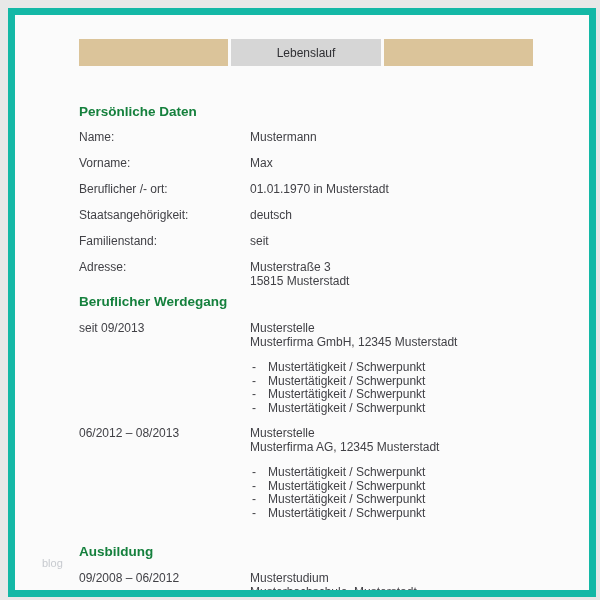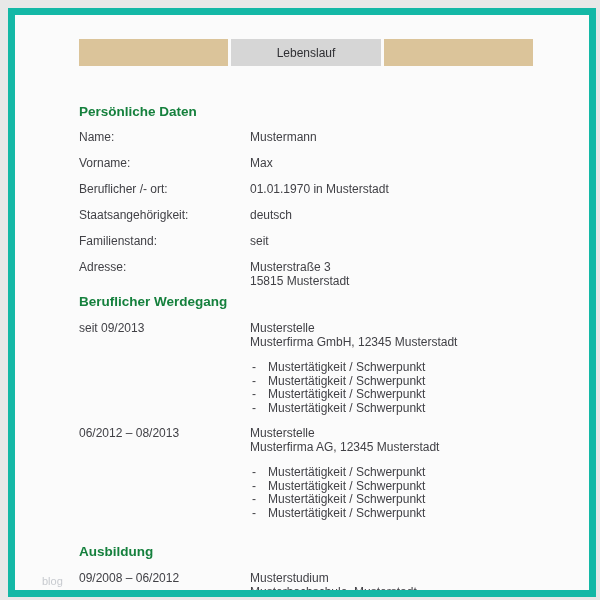--- a/index.html
+++ b/index.html
@@ -65,21 +65,21 @@
   .xdate { width:171px; flex:0 0 171px; }
   .xdetail { flex:1; }
   .xbullets { margin-top:12px; }
   .bullet { display:flex; line-height:13.5px; }
   .bullet-dash { width:18px; flex:0 0 18px; padding-left:2px; }
 
   .edu-entry { margin-top:12px; }
 
   .watermark {
     position:absolute;
-    left:27px; top:560px;
+    left:27px; top:542px;
     font-size:11px;
     color:#c7cacf;
   }
 </style>
 </head>
 <body>
 
 <div class="page">
 
   <div class="tabs">

